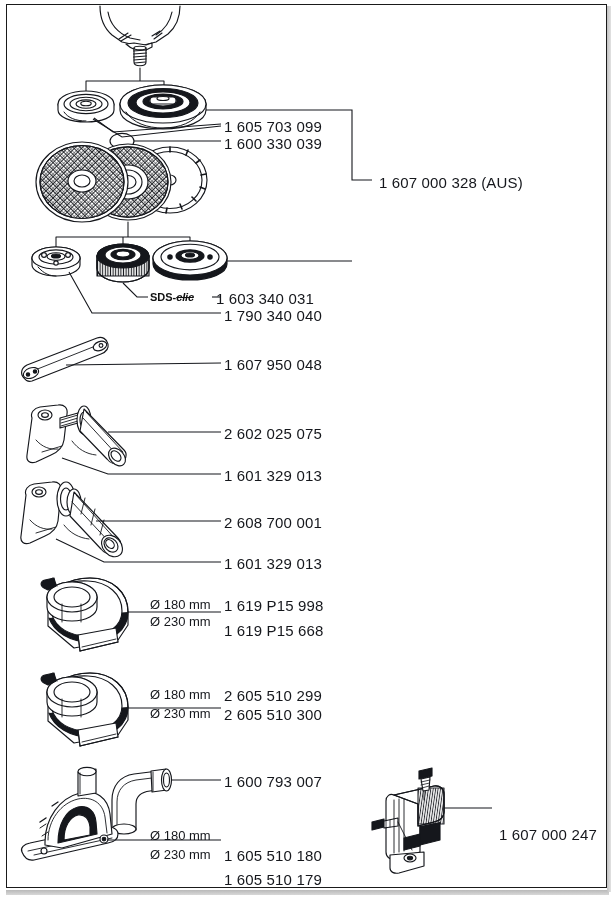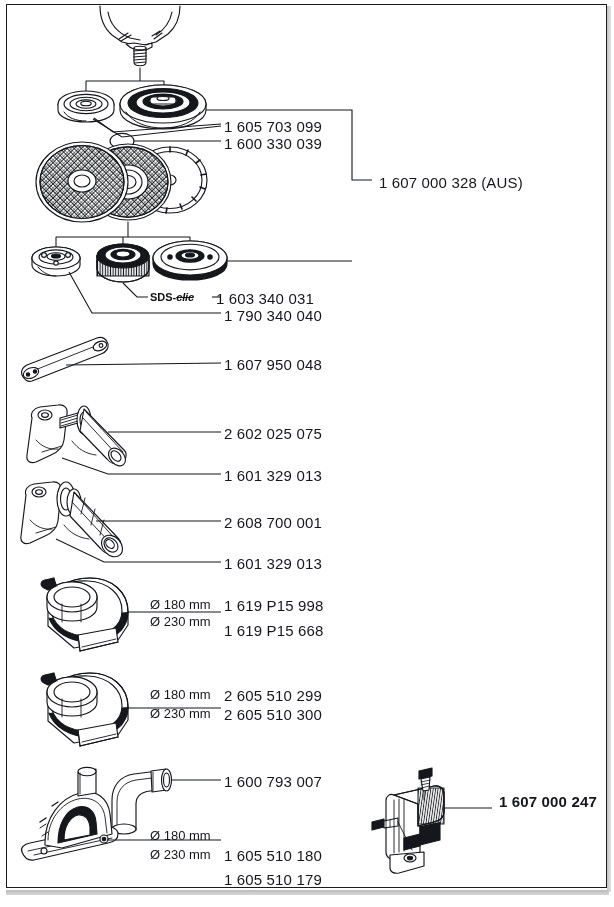--- a/index.html
+++ b/index.html
@@ -466,14 +466,14 @@
   <div class="lbl" style="left:224px;top:688px;">2 605 510 299</div>
   <div class="lbl" style="left:224px;top:707px;">2 605 510 300</div>
 
   <div class="lbl" style="left:224px;top:774px;text-align:center;">1 600 793 007</div>
 
   <div class="dim" style="left:150px;top:829px;">Ø 180 mm</div>
   <div class="dim" style="left:150px;top:848px;">Ø 230 mm</div>
   <div class="lbl" style="left:224px;top:829px;margin-top:43px;">1 605 510 179</div>
   <div class="lbl" style="left:224px;top:848px;">1 605 510 180</div>
 
-  <div class="lbl" style="left:499px;top:794px;font-weight:bold;">1 607 000 247</div>
+  <div class="lbl" style="left:499px;top:827px;">1 607 000 247</div>
 </div>
 
 </body></html>

